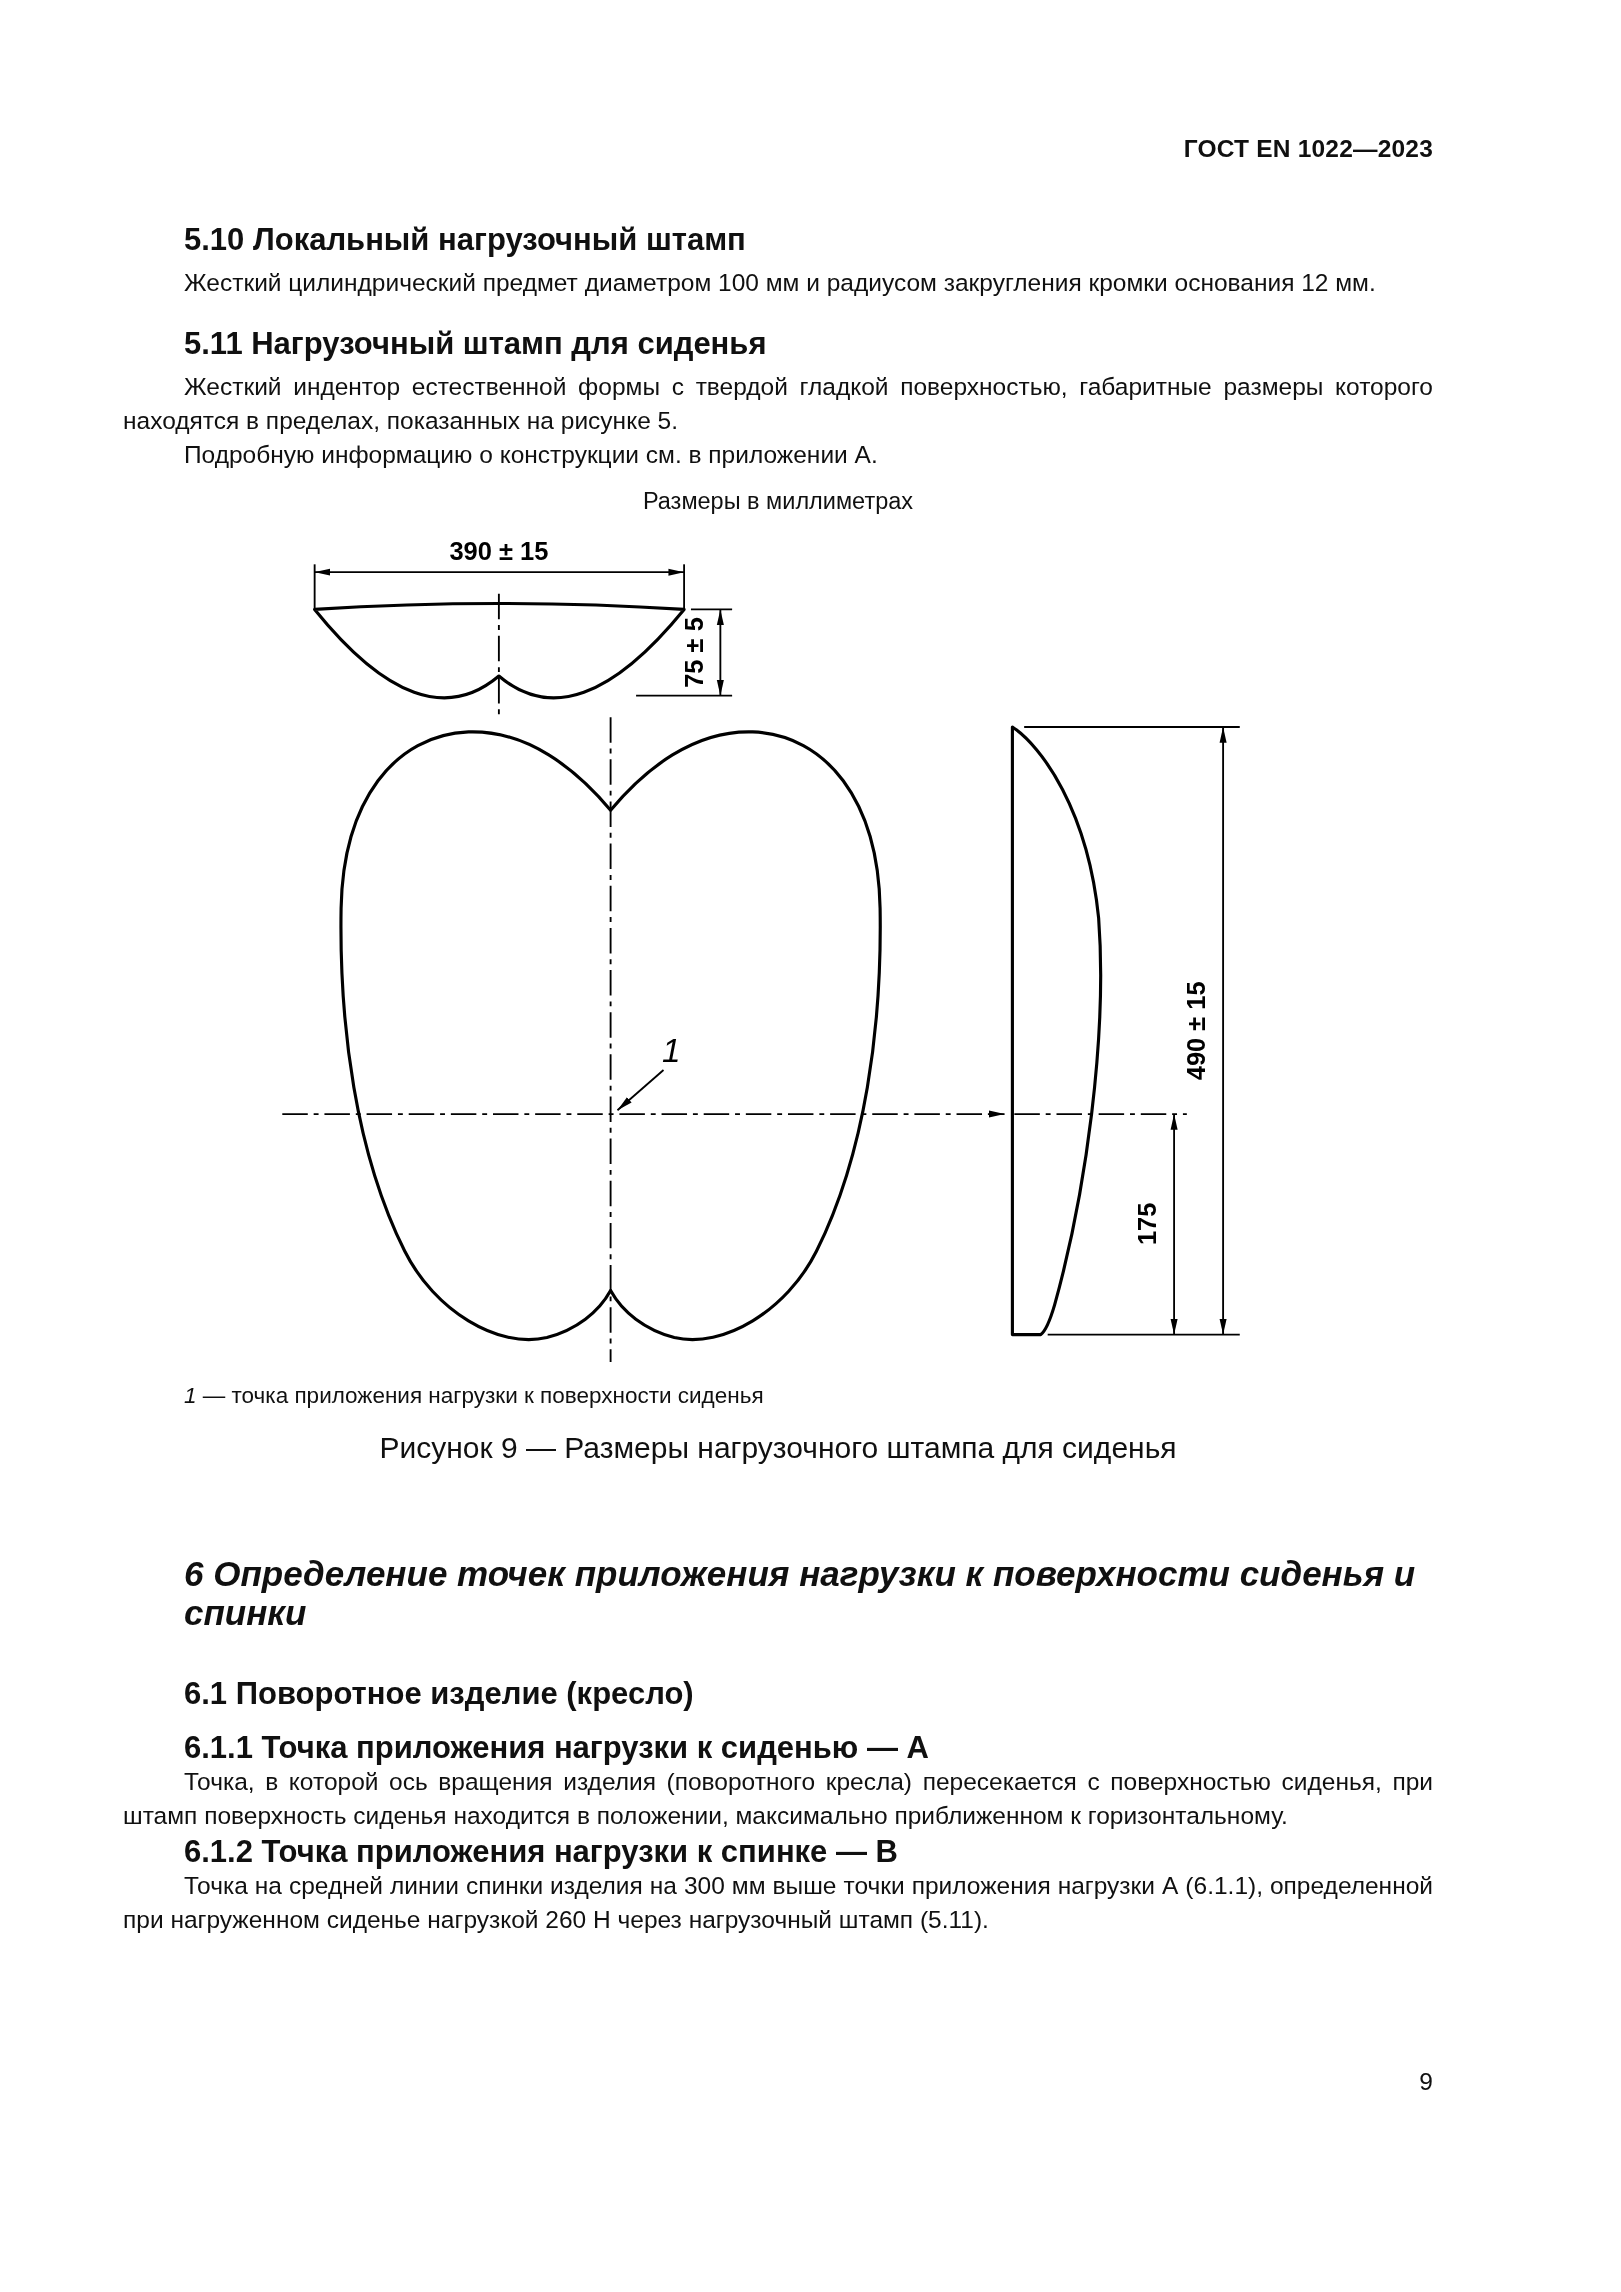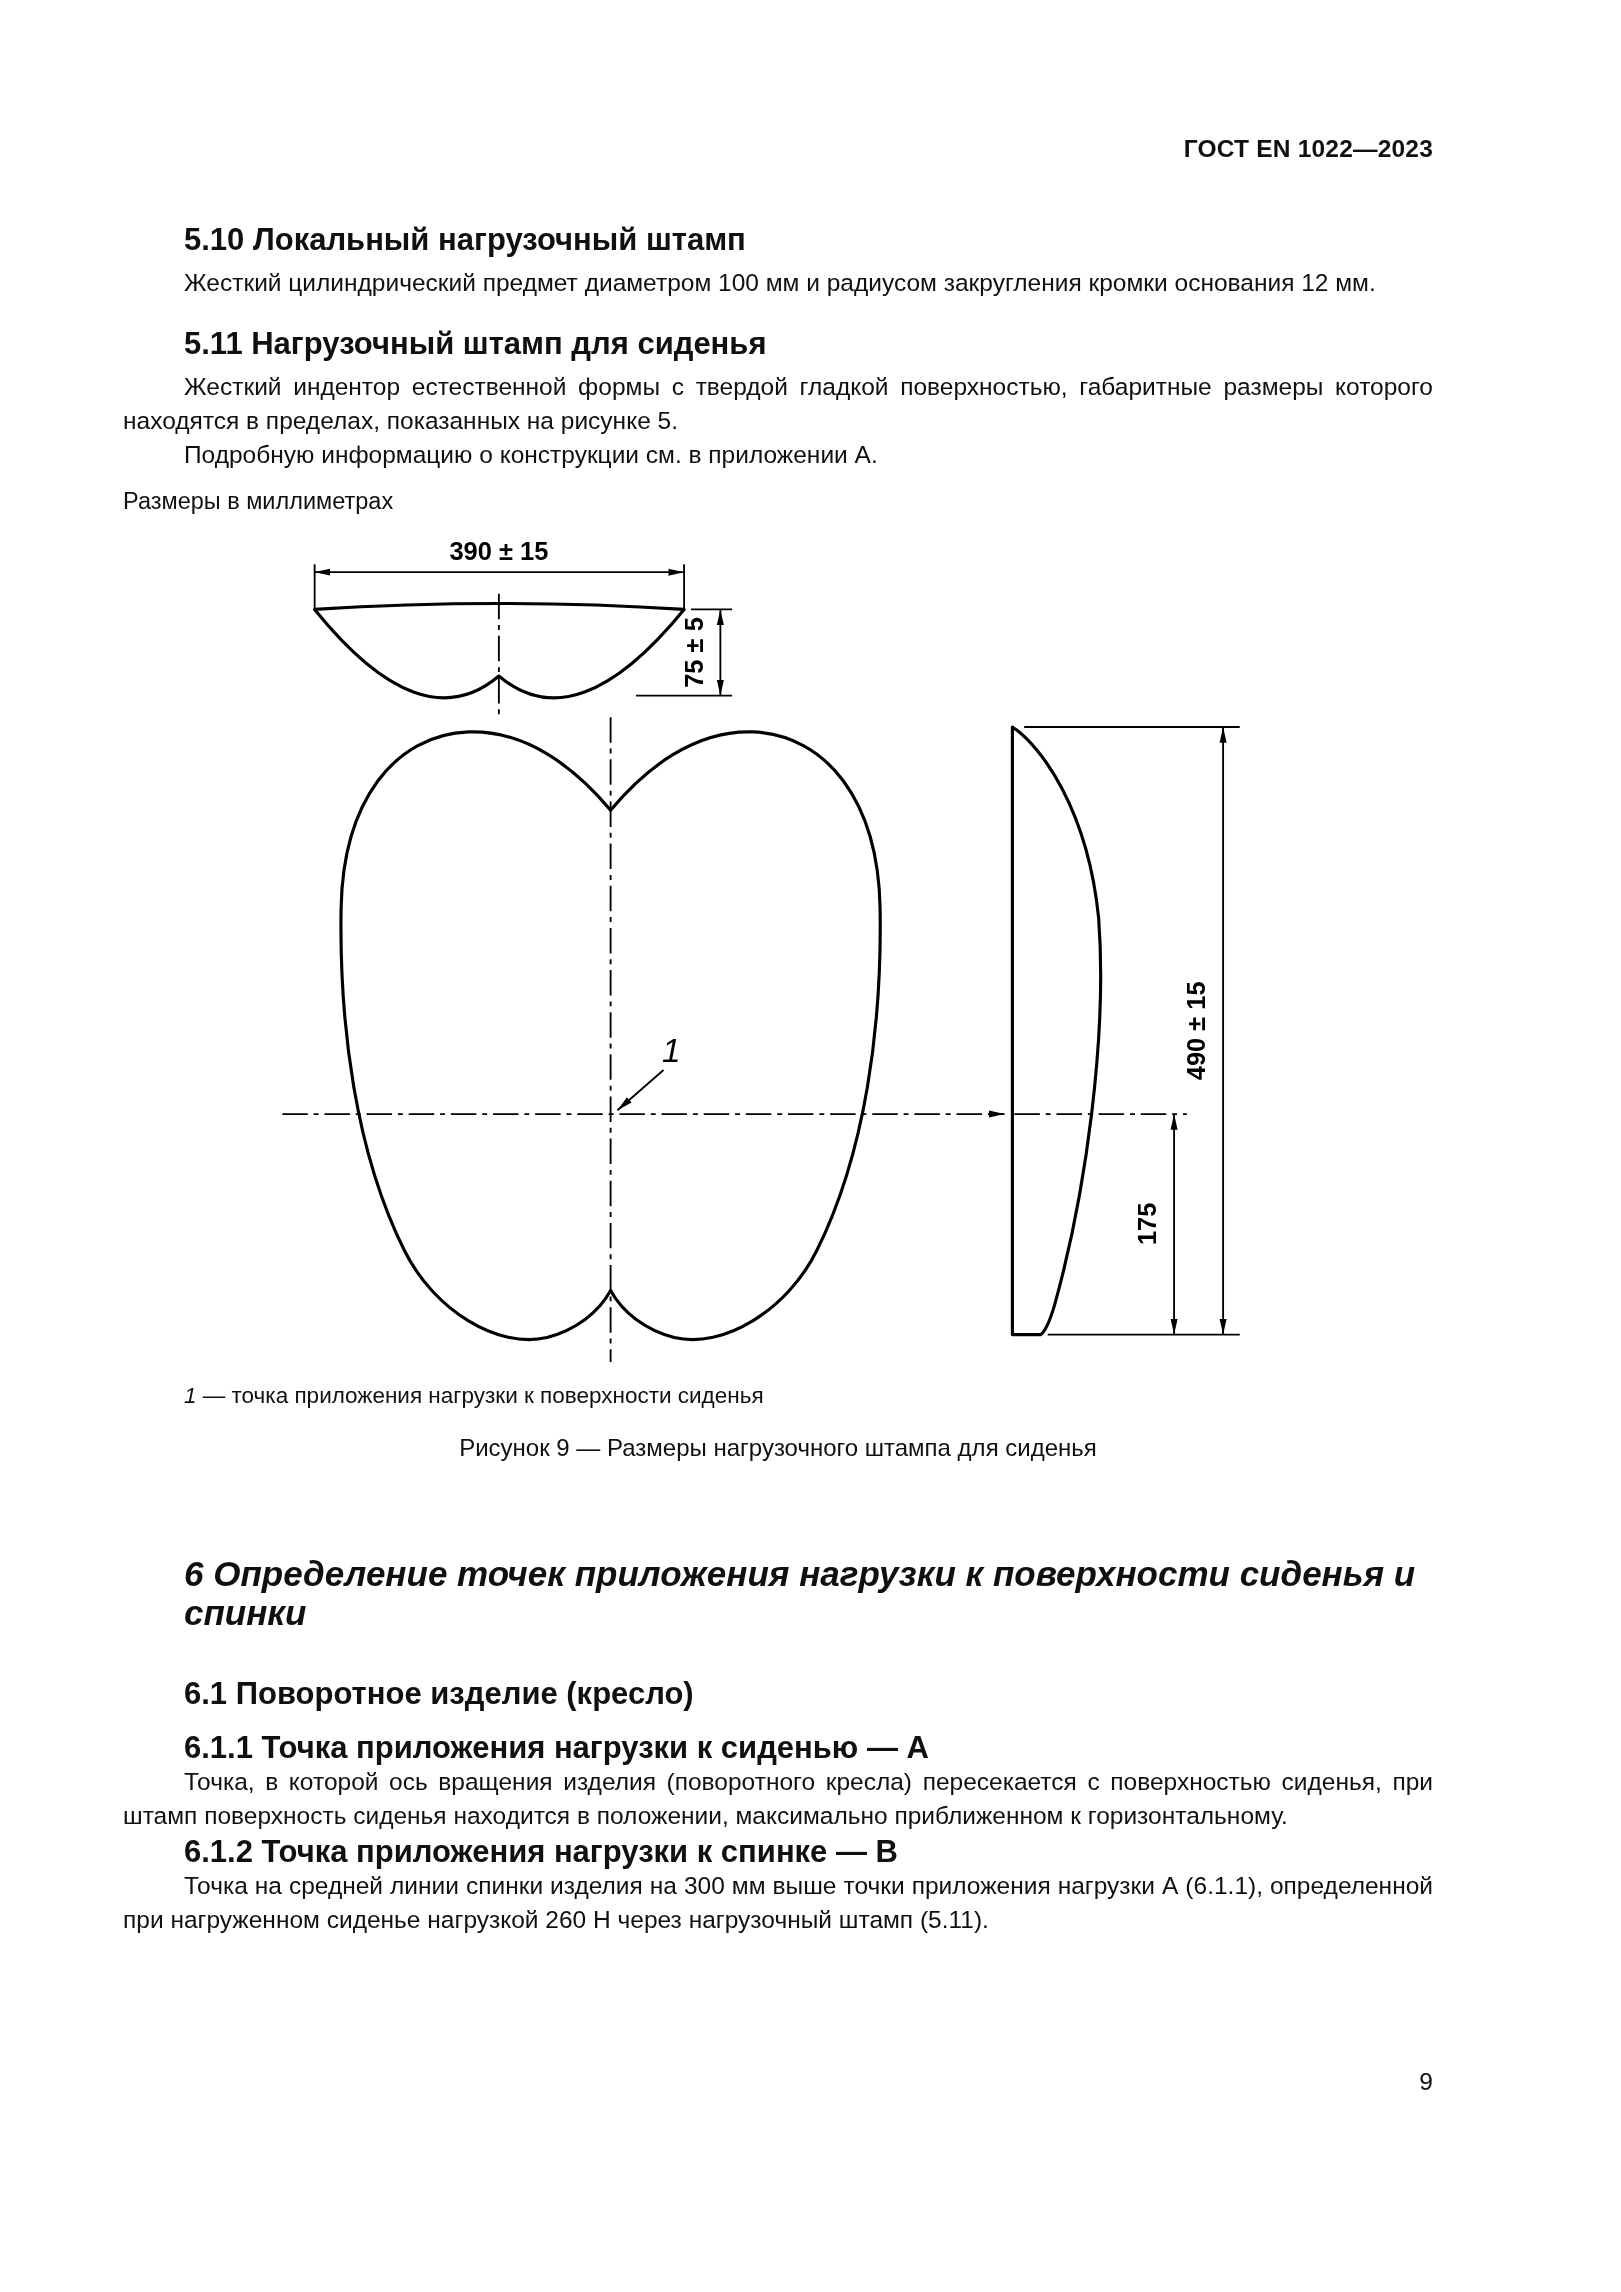--- a/index.html
+++ b/index.html
@@ -28,39 +28,39 @@
   .body-p {
     font-size:24.5px; line-height:34px; text-align:justify; text-indent:61px;
   }
   .h-510 { margin-top:0; }
   .p-510 { margin-top:8.8px; }
   .h-511 { margin-top:27.4px; }
   .p-511a { margin-top:8.8px; }
   .p-511b { margin-top:0; }
 
   .units-note {
-    margin-top:13.7px; font-size:23.5px; line-height:31px; text-align:left;
+    margin-top:13.7px; font-size:23.5px; line-height:31px; text-align:center;
   }
 
   .figure-wrap { margin-top:3.9px; height:855px; position:relative; }
   .figure-wrap svg { display:block; margin-left:125px; }
 
   svg .outline { fill:none; stroke:#000; stroke-width:3.2px; stroke-linejoin:round; stroke-linecap:round; }
   svg .thin    { fill:none; stroke:#000; stroke-width:1.9px; }
   svg .cline   { fill:none; stroke:#000; stroke-width:1.9px; stroke-dasharray:26 6 5 6; }
   svg text { font-family:"Liberation Sans", sans-serif; font-size:26px; font-weight:bold; fill:#000; }
   svg text.callout { font-size:34px; font-weight:400; font-style:italic; }
 
   .legend {
     margin-top:5.9px; margin-left:61px; font-size:22.5px; line-height:29px;
   }
   .legend .key { font-style:italic; }
 
   .fig-caption {
-    margin-top:21.6px; font-size:24px; line-height:31px; text-align:center;
+    margin-top:21.6px; font-size:30px; line-height:31px; text-align:center;
   }
 
   .h-main {
     margin-top:91px; margin-left:61px; font-size:35px; font-weight:bold; line-height:39px;font-style:italic;
   }
   .h-61  { margin-top:45px; }
   .h-611 { margin-top:19.6px; }
   .h-612 { margin-top:2px; }
 
   .page-number {

